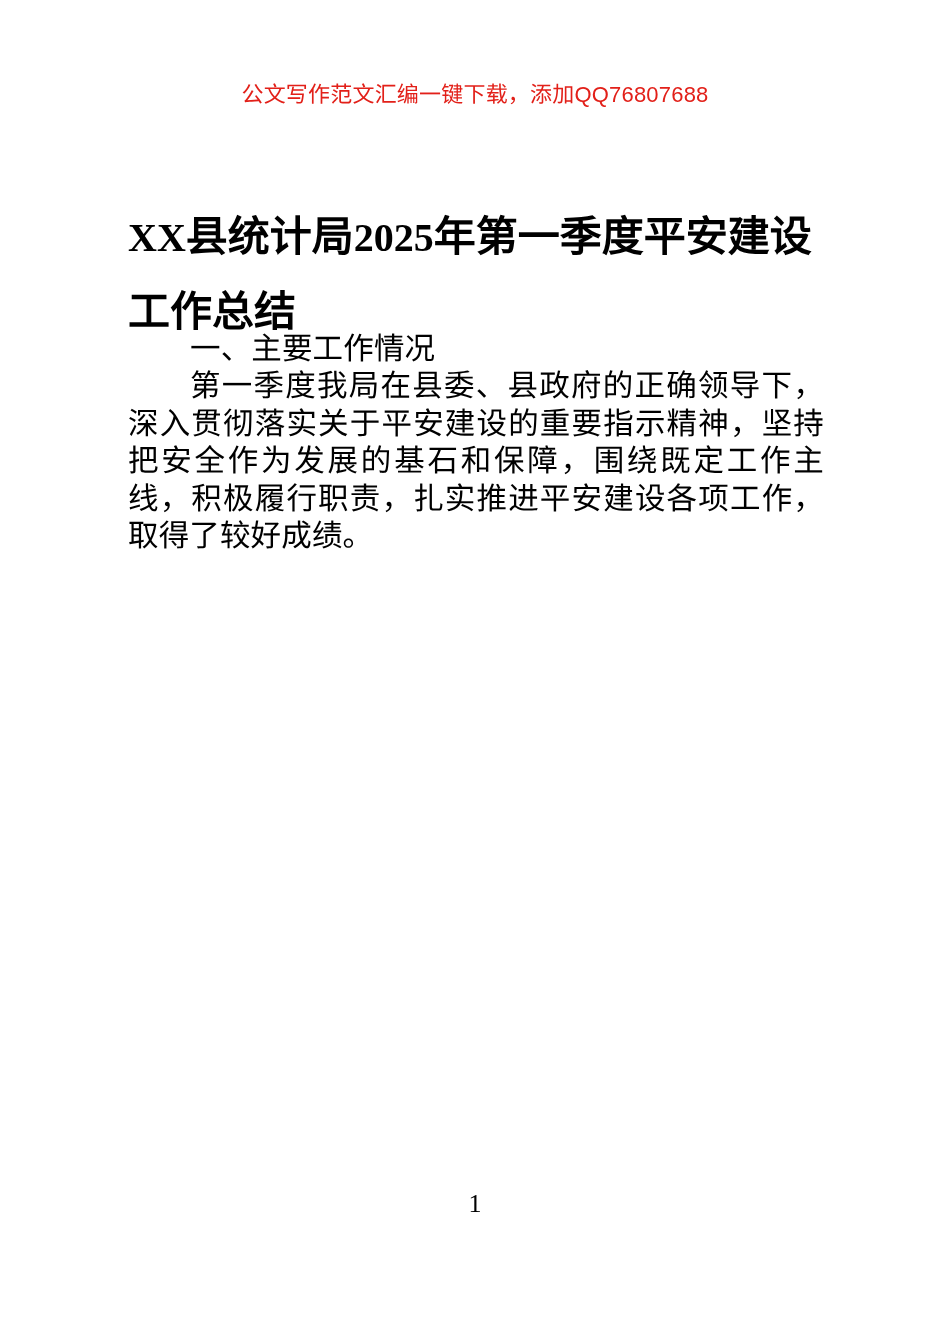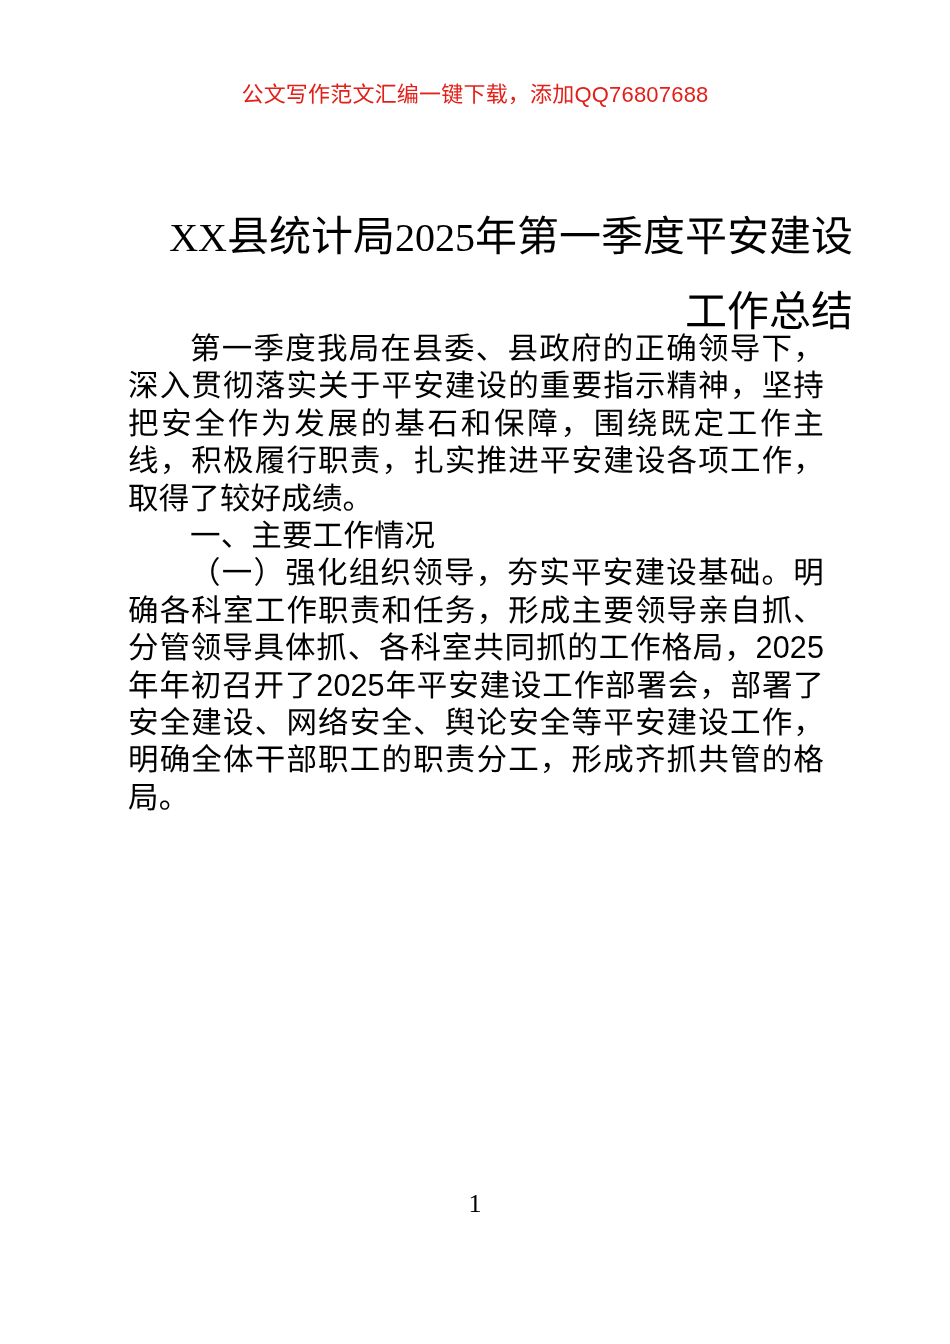--- a/index.html
+++ b/index.html
@@ -40,28 +40,27 @@
     color: #e22019;
     white-space: nowrap;
   }
 
   
   .doc-title {
     position: absolute;
     top: 172px;
     left: 128px;
     width: 694px;
-    text-align: right;
+    text-align: left;
     font-family: "Liberation Sans", "DejaVu Sans", sans-serif;
-    font-weight: 400;
+    font-weight: 700;
     font-size: 42px;
     line-height: 74px;
     letter-spacing: 0px;
     color: #000000;
-    margin-left: 31px;
   }
   .doc-title .lat {
     font-family: "Liberation Serif", "DejaVu Serif", serif;
     font-size: 40px;
   }
 
   
   .body-block {
     position: absolute;
     top: 330px;
@@ -102,20 +101,19 @@
 <body>
 
 <div class="page">
 
   <div class="promo-banner">公文写作范文汇编一键下载，添加QQ76807688</div>
 
   <h1 class="doc-title"><span class="lat">XX</span>县统计局<span class="lat">2025</span>年第一季度平安建设工作总结</h1>
 
   <div class="body-block">
 
-  <p class="para">第一季度我局在县委、县政府的正确领导下，深入贯彻落实关于平安建设的重要指示精神，坚持把安全作为发展的基石和保障，围绕既定工作主线，积极履行职责，扎实推进平安建设各项工作，取得了较好成绩。</p>
-      <p class="para heading">一、主要工作情况</p>
-      <p class="para">（一）强化组织领导，夯实平安建设基础。明确各科室工作职责和任务，形成主要领导亲自抓、分管领导具体抓、各科室共同抓的工作格局，2025年年初召开了2025年平安建设工作部署会，部署了安全建设、网络安全、舆论安全等平安建设工作，明确全体干部职工的职责分工，形成齐抓共管的格局。</p>
+  <p class="para heading">一、主要工作情况</p>
+      <p class="para">第一季度我局在县委、县政府的正确领导下，深入贯彻落实关于平安建设的重要指示精神，坚持把安全作为发展的基石和保障，围绕既定工作主线，积极履行职责，扎实推进平安建设各项工作，取得了较好成绩。</p>
     </div>
 
   <div class="page-number">1</div>
 
 </div>
 
 </body></html>

